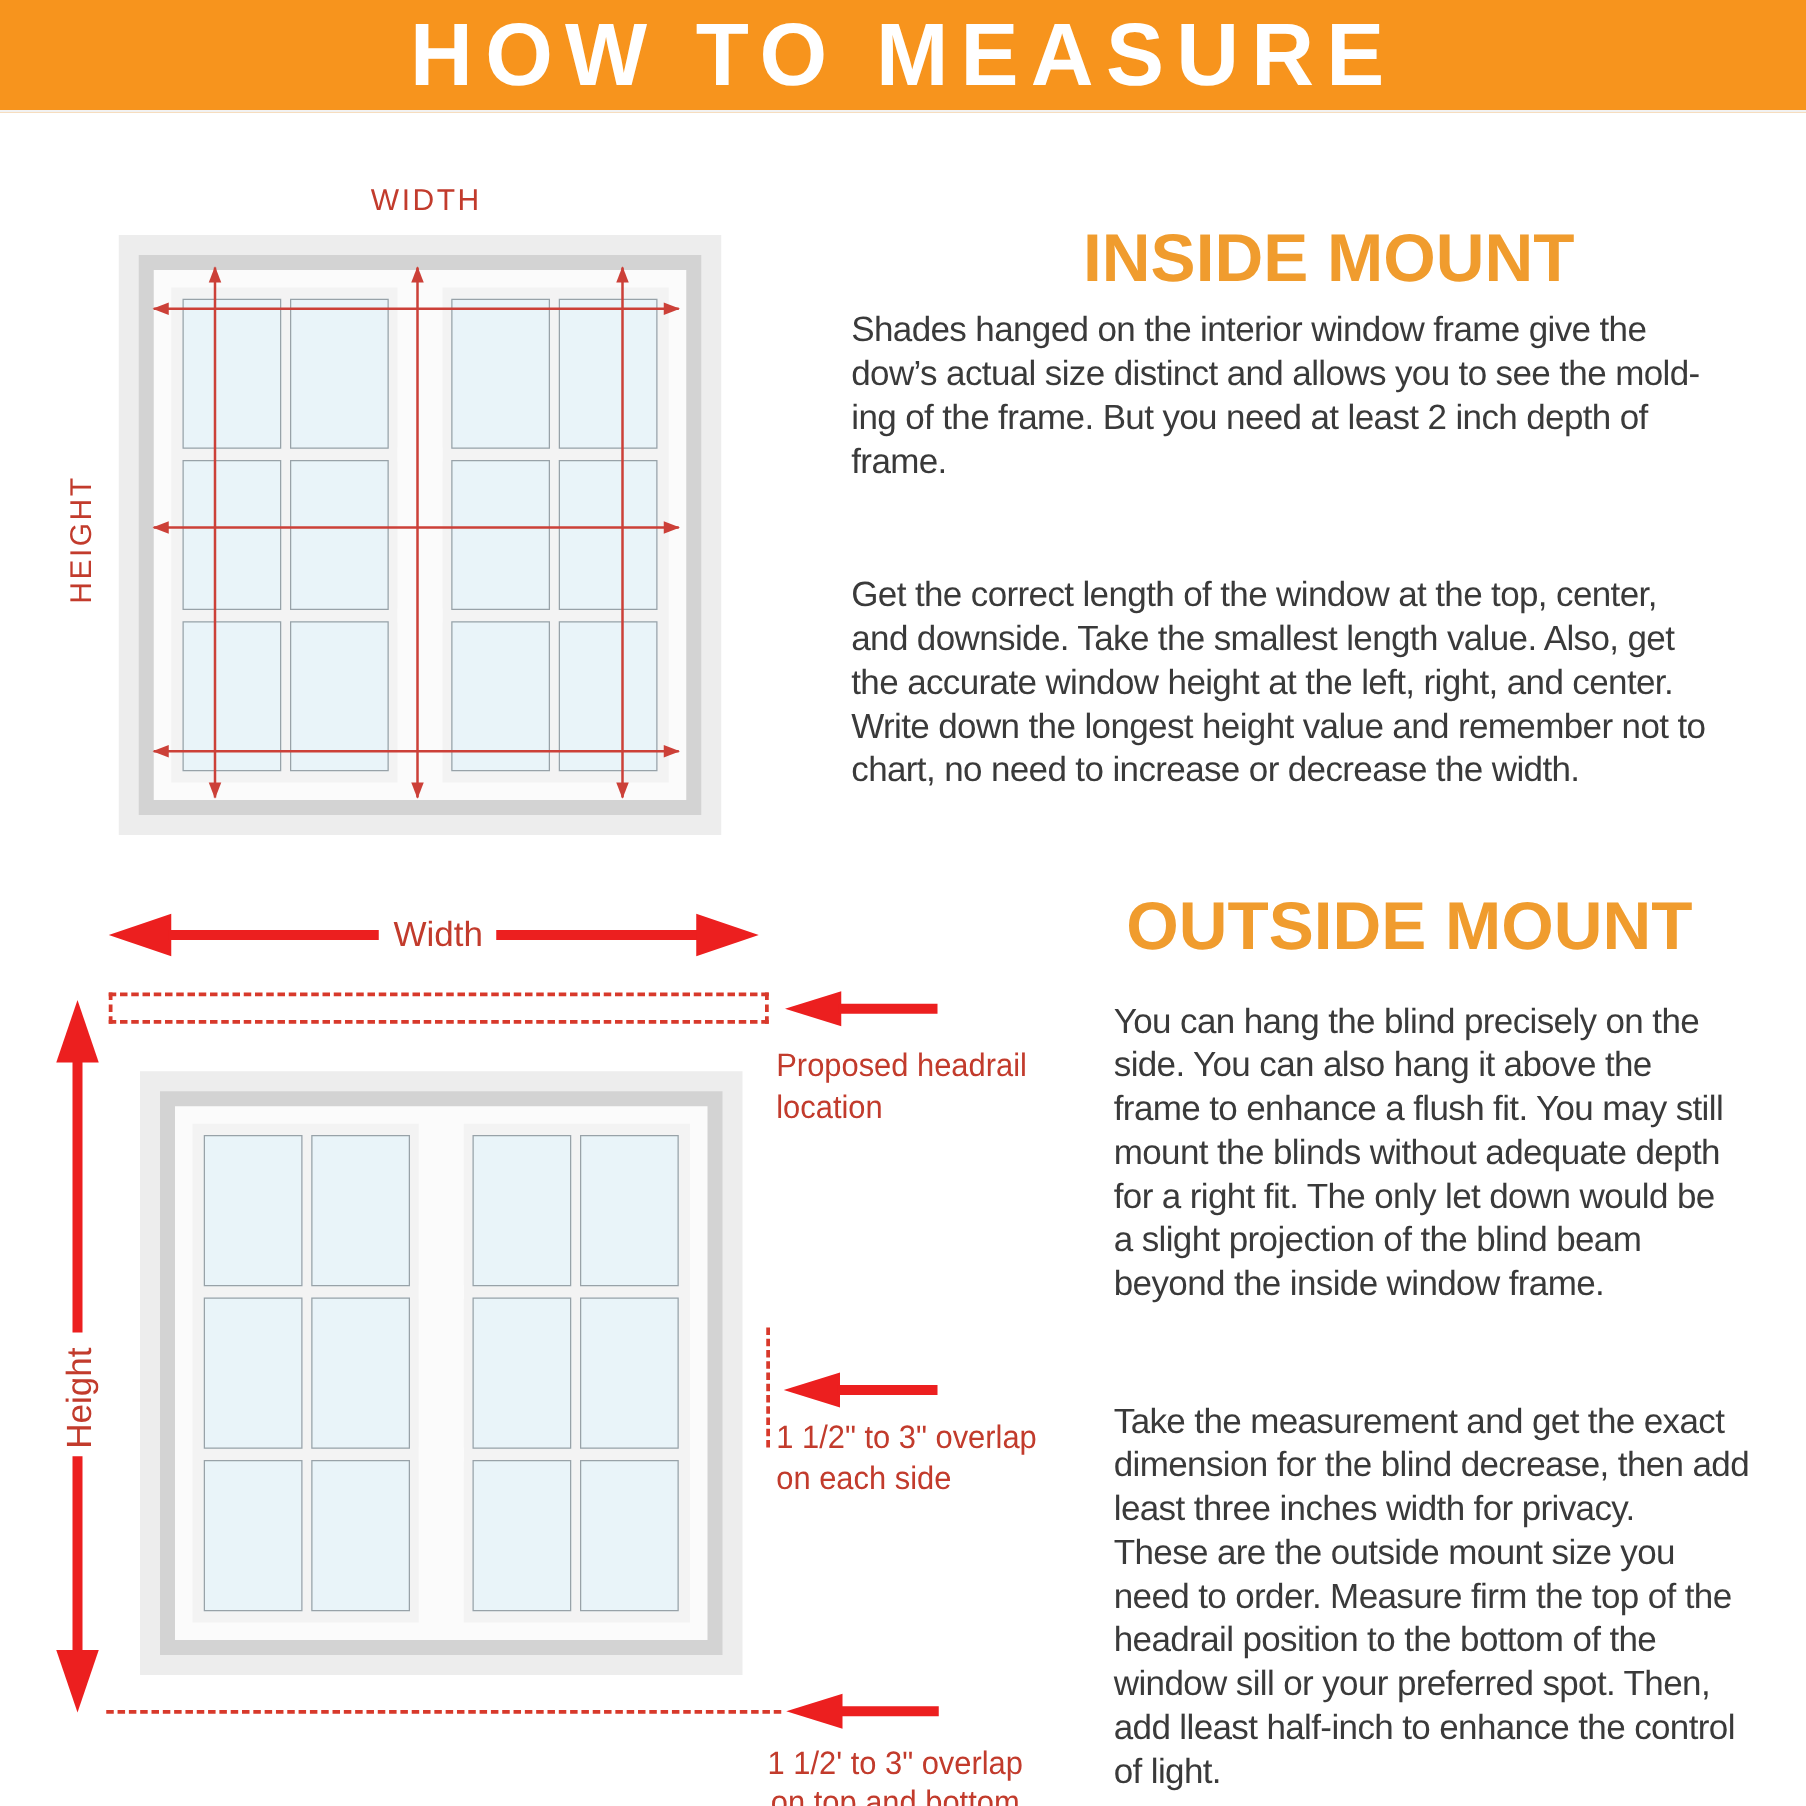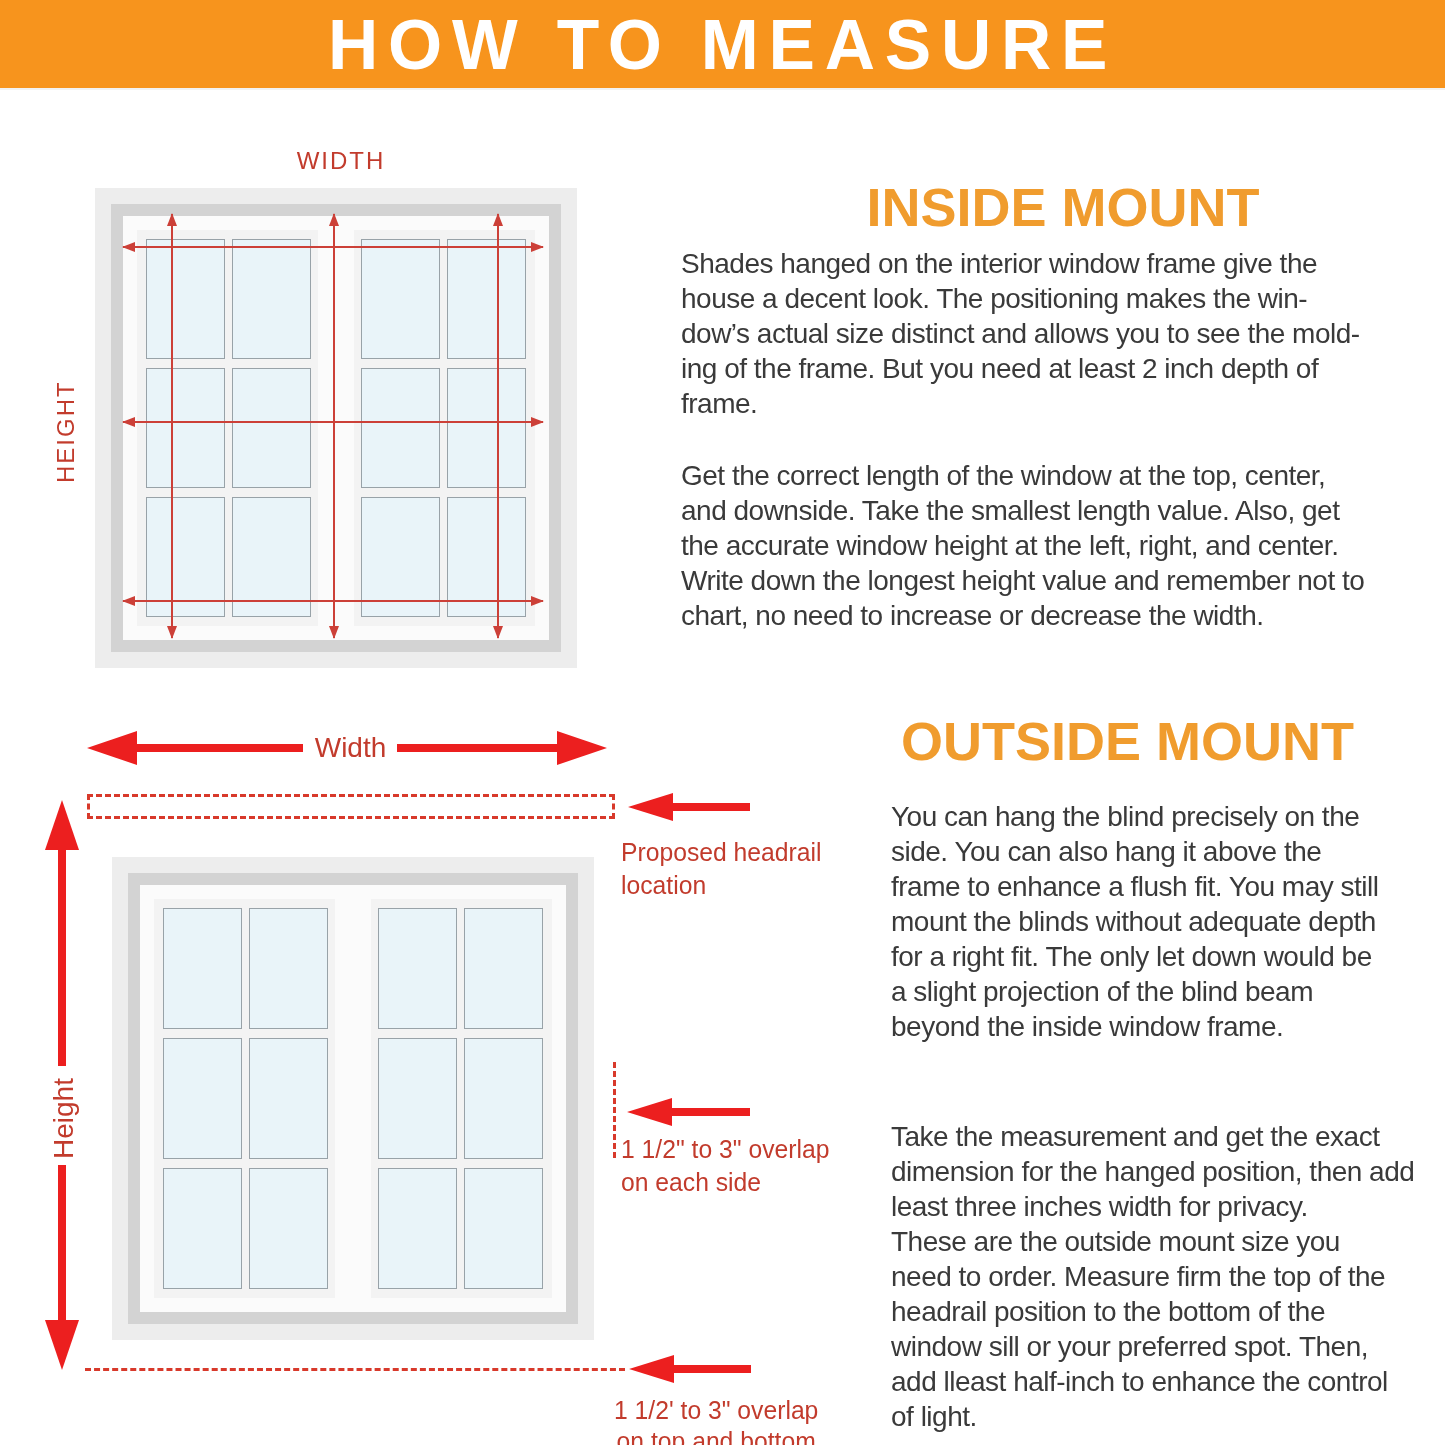--- a/index.html
+++ b/index.html
@@ -112,21 +112,20 @@
   <div class="thin-v" style="left:171px;top:214px;height:424px;"></div>
   <div class="thin-v" style="left:333px;top:214px;height:424px;"></div>
   <div class="thin-v" style="left:497px;top:214px;height:424px;"></div>
   <div class="thin-h" style="left:123px;top:246px;width:420px;"></div>
   <div class="thin-h" style="left:123px;top:421px;width:420px;"></div>
   <div class="thin-h" style="left:123px;top:600px;width:420px;"></div>
 
   <div class="section-heading" style="left:684px;top:156px;width:758px;margin-top:20px;">INSIDE MOUNT</div>
   <div class="para" style="left:663px;top:246px;width:755px;">
       <div class="line">Shades hanged on the interior window frame give the</div>
-      <div class="line">house a decent look. The positioning makes the win-</div>
       <div class="line">dow’s actual size distinct and allows you to see the mold-</div>
       <div class="line">ing of the frame. But you need at least 2 inch depth of</div>
       <div class="line">frame.</div>
     </div>
   <div class="para" style="left:663px;top:458px;width:755px;">
       <div class="line">Get the correct length of the window at the top, center,</div>
       <div class="line">and downside. Take the smallest length value. Also, get</div>
       <div class="line">the accurate window height at the left, right, and center.</div>
       <div class="line">Write down the longest height value and remember not to</div>
       <div class="line">chart, no need to increase or decrease the width.</div>
@@ -197,21 +196,21 @@
       <div class="line">You can hang the blind precisely on the</div>
       <div class="line">side. You can also hang it above the</div>
       <div class="line">frame to enhance a flush fit. You may still</div>
       <div class="line">mount the blinds without adequate depth</div>
       <div class="line">for a right fit. The only let down would be</div>
       <div class="line">a slight projection of the blind beam</div>
       <div class="line">beyond the inside window frame.</div>
     </div>
   <div class="para" style="left:873px;top:1119px;width:540px;">
       <div class="line">Take the measurement and get the exact</div>
-      <div class="line">dimension for the hanged position, then add</div>
+      <div class="line">dimension for the blind decrease, then add</div>
       <div class="line">least three inches width for privacy.</div>
       <div class="line">These are the outside mount size you</div>
       <div class="line">need to order. Measure firm the top of the</div>
       <div class="line">headrail position to the bottom of the</div>
       <div class="line">window sill or your preferred spot. Then,</div>
       <div class="line">add lleast half-inch to enhance the control</div>
       <div class="line">of light.</div>
     </div>
 
 </div>

